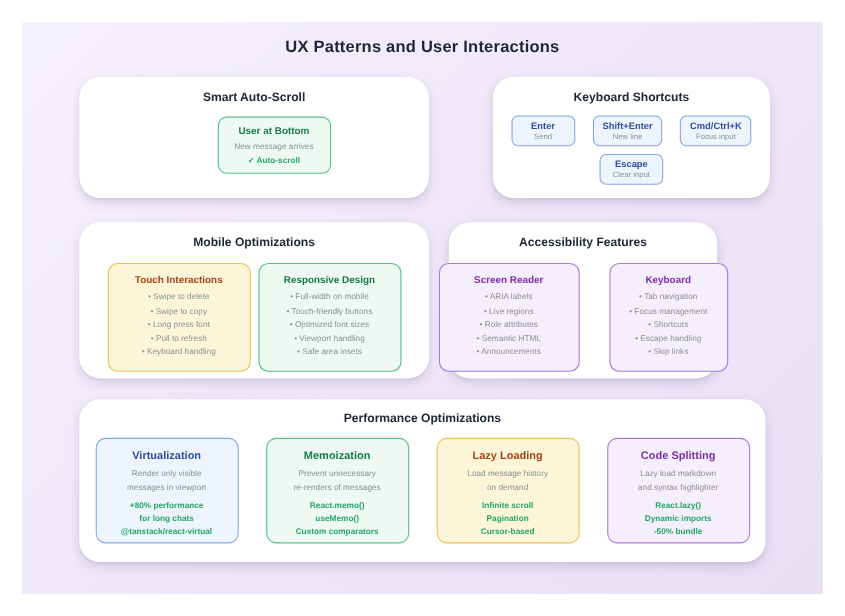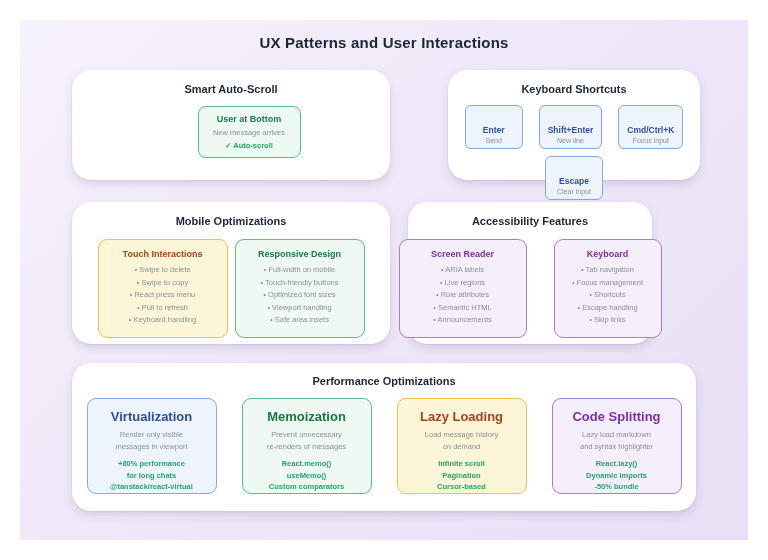--- a/index.html
+++ b/index.html
@@ -33,36 +33,36 @@
   .gray{color:#8b9099;}
   
   .p-smart .cards-row{margin-top:11px;margin-left:36px;}
   .scroll-card{width:103px;height:52px;border-radius:8px;display:flex;flex-direction:column;
       justify-content:center;align-items:center;box-sizing:border-box;}
   .scroll-card .card-title{font-size:9px;font-weight:bold;}
   .scroll-card .card-line{font-size:7.5px;margin-top:4px;}
   
   .p-keyboard .cards-row{gap:16px;margin-top:10px;}
   .p-keyboard .cards-row.second{margin-top:7px;}
-  .key-card{min-width:58px;padding:19px 8px 4px;border-radius:6px;text-align:center;box-sizing:border-box;}
+  .key-card{min-width:58px;padding:3px 8px 4px;border-radius:6px;text-align:center;box-sizing:border-box;}
   .key-card .key{font-size:8.5px;font-weight:bold;color:#2d4da0;}
   .key-card .action{font-size:7px;color:#8b9099;margin-top:2px;}
   
   .p-mobile .cards-row{gap:7px;margin-top:12px;}
   .p-access .cards-row{gap:27px;margin-top:12px;}
   .list-card{border-radius:9px;padding:9px 10px 10px;box-sizing:border-box;text-align:center;}
   .list-card .card-title{font-size:9px;font-weight:bold;margin-bottom:5px;}
   .list-card .item{font-size:7.5px;color:#8b9099;line-height:12.5px;}
   .list-card .item::before{content:"• ";}
   .w130{width:130px;} .w128{width:128px;} .w108{width:108px;}
   
   .p-perf .cards-row{gap:25px;margin-top:11px;}
   .perf-card{width:130px;height:96px;border-radius:9px;padding:10px 6px;box-sizing:border-box;
       text-align:center;display:flex;flex-direction:column;align-items:center;}
-  .perf-card .card-title{font-size:13px;font-weight:bold;margin-bottom:5px;text-align:center;}
+  .perf-card .card-title{font-size:10px;font-weight:bold;margin-bottom:5px;text-align:center;}
   .perf-card .desc{font-size:7.5px;line-height:11.5px;}
   .perf-card .hl{font-size:7.5px;line-height:11.5px;}
   .perf-card .hl-block{margin-top:6px;}
 </style>
 </head>
 <body>
 
 <div class="canvas">
   <div class="bg">
 
@@ -103,21 +103,21 @@
       </div>
     </section>
 
     <section class="panel p-mobile">
       <div class="panel-title">Mobile Optimizations</div>
       <div class="cards-row">
         <div class="list-card theme-yellow w130">
           <div class="card-title tt-brick">Touch Interactions</div>
           <div class="item">Swipe to delete</div>
           <div class="item">Swipe to copy</div>
-          <div class="item">React press menu</div>
+          <div class="item">Long press font</div>
           <div class="item">Pull to refresh</div>
           <div class="item">Keyboard handling</div>
         </div>
         <div class="list-card theme-green w130">
           <div class="card-title tt-green">Responsive Design</div>
           <div class="item">Full-width on mobile</div>
           <div class="item">Touch-friendly buttons</div>
           <div class="item">Optimized font sizes</div>
           <div class="item">Viewport handling</div>
           <div class="item">Safe area insets</div>

